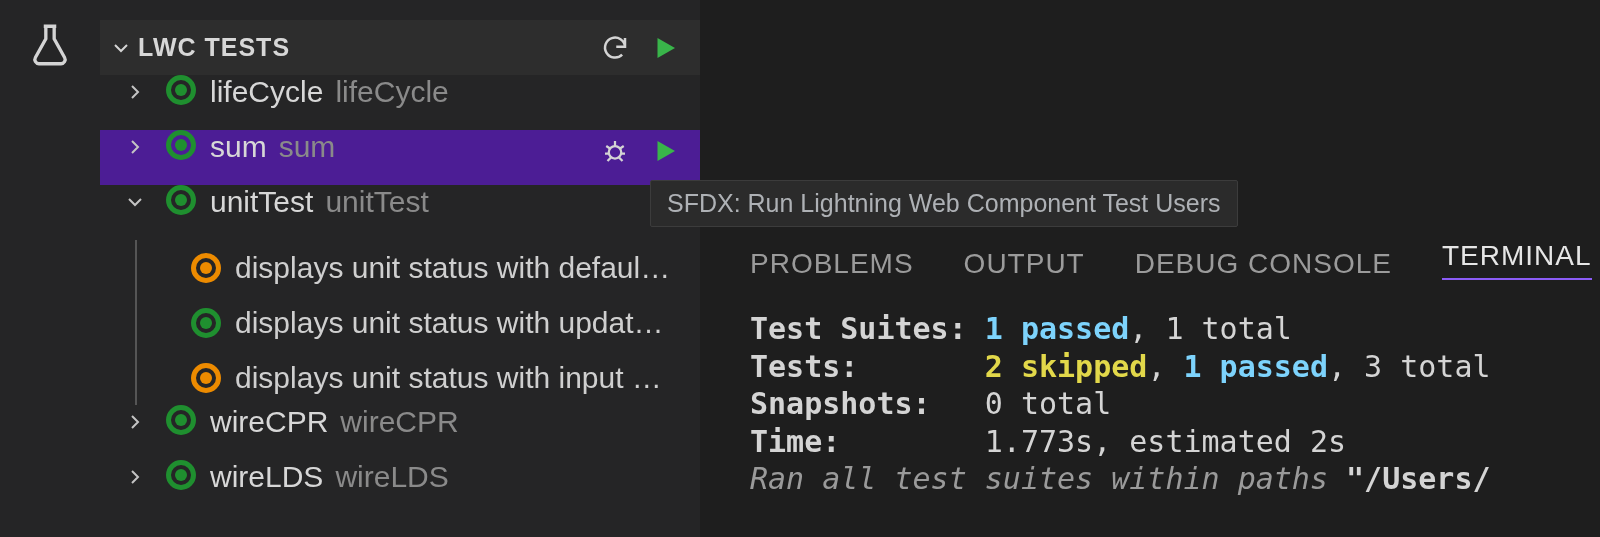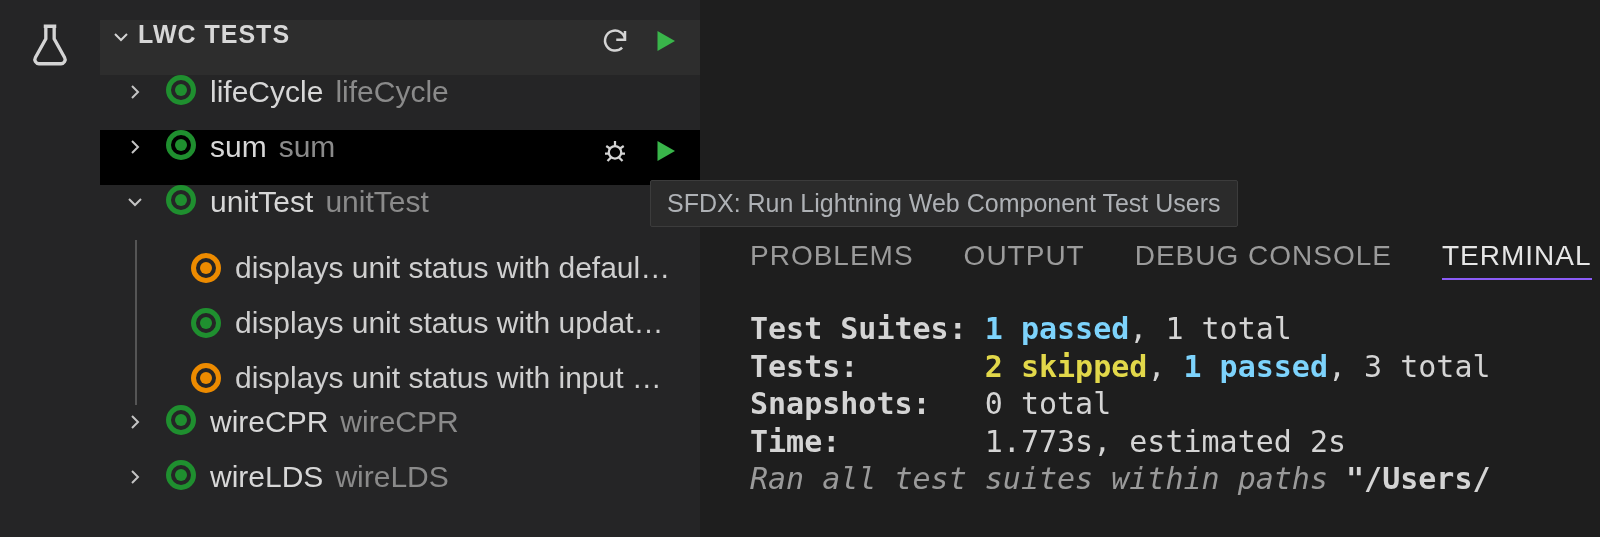--- a/index.html
+++ b/index.html
@@ -22,39 +22,40 @@
   .activity-bar .icon svg { width: 50px; height: 50px; }
   .sidebar {
     width: 600px;
     background: #252526;
     display: flex;
     flex-direction: column;
     padding-top: 20px;
   }
   .panel-header {
     display: flex;
+    align-items: center;
     height: 55px;
     padding: 0 14px 0 4px;
     background: #2d2d2d;
     font-weight: 700;
     letter-spacing: 1px;
     color: #d7d7d7;
     font-size: 25px;
   }
   .panel-header .spacer { flex: 1; }
   .chevron { width: 34px; height: 34px; display:flex; align-items:center; justify-content:center; }
   .chevron svg, .icon svg { display:block; }
   .row {
     display: flex;
     height: 55px;
     padding-right: 14px;
     color: #cfcfcf;
     font-size: 30px;
   }
-  .row.selected { background: #000000; }
+  .row.selected { background: #4c1d95; }
   .indent1 { padding-left: 18px; }
   .row .name { color: #d7d7d7; }
   .row .desc { color: #8a8a8a; margin-left: 12px; }
   .row .spacer { flex: 1; }
   .status-dot {
     width: 30px; height: 30px; border-radius: 50%;
     margin: 0 14px;
     position: relative;
     flex-shrink: 0;
   }
@@ -100,20 +101,21 @@
     left: 50px; right: 0; top: 240px; bottom: 0;
     display:flex; flex-direction:column;
   }
   .tabs {
     display:flex;
     gap: 50px;
     padding: 0 0 10px 0;
     color:#9b9b9b;
     font-size: 28px;
     letter-spacing: 1px;
+    align-items: flex-end;
   }
   .tabs .tab.active {
     color:#e6e6e6;
     border-bottom: 2px solid #8b5cf6;
     padding-bottom: 6px;
   }
   .terminal {
     font-family: "Menlo","Consolas",monospace;
     font-size: 30px;
     line-height: 1.25;

